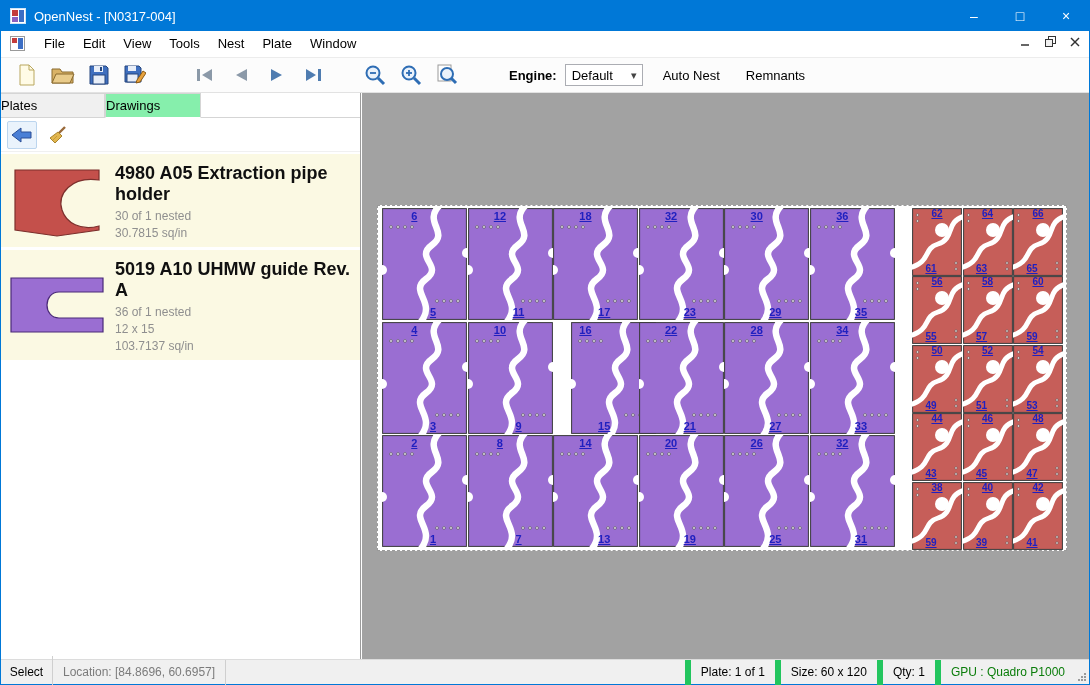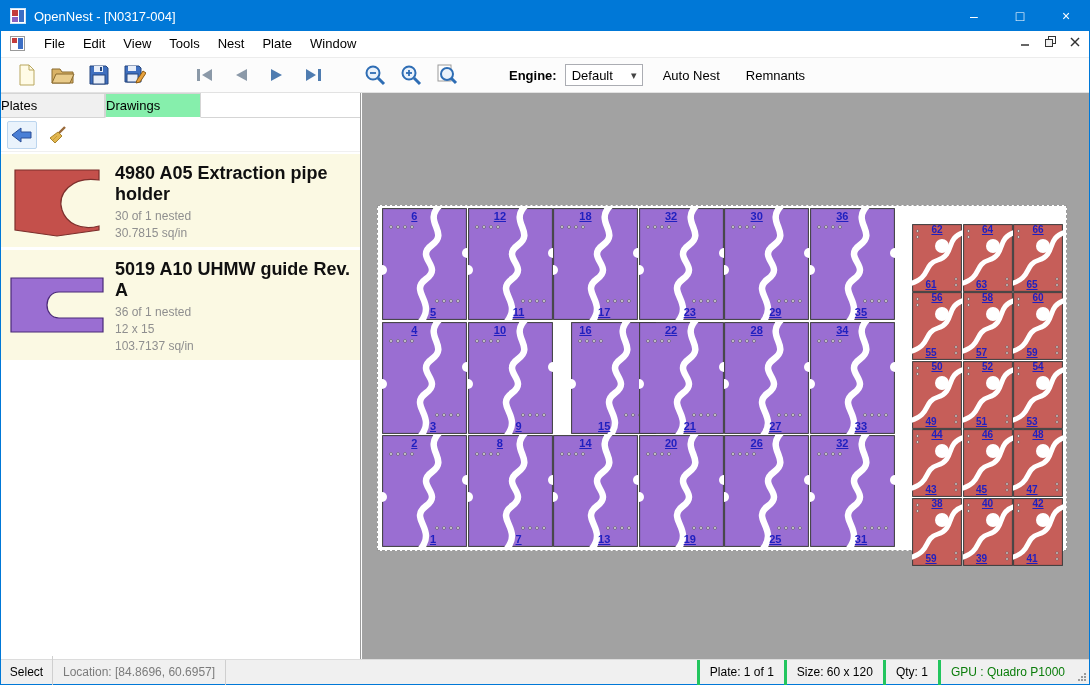--- a/index.html
+++ b/index.html
@@ -50,36 +50,36 @@
   .dtext { padding-left:8px; padding-top:4px; }
   .dtitle { font-weight:bold; font-size:18px; color:#101010; margin-bottom:3px; }
   .dmeta { font-size:12px; color:#8f8f8f; line-height:17px; }
 
   
   .canvas { position:absolute; left:361px; top:92px; right:0; bottom:25px; background:#a2a2a2; overflow:hidden; }
   .plate { position:absolute; left:15px; top:112px; width:690px; height:346px; background:#fff; border:1px dashed #9a9a9a; }
   .purple-grid { position:absolute; left:4px; top:2px; }
   .red-grid { position:absolute; left:534px; top:2px; }
   .pcell { position:absolute; width:85px; height:112px; }
-  .rcell { position:absolute; width:50px; height:68px;margin-top:16px; }
+  .rcell { position:absolute; width:50px; height:68px; }
   .pnum, .rnum { position:absolute; font-weight:bold; color:var(--num, #2020c0); text-decoration:underline; text-align:center; pointer-events:none; }
   .pnum { font-size:11px; }
   .pnum.top { top:2px; left:0; width:76%; }
   .pnum.bot { bottom:2px; left:22%; width:76%; }
   .rnum { font-size:10px; }
   .rnum.top { top:0; left:0; width:100%; }
   .rnum.bot { bottom:2px; left:-12%; width:100%; }
 
   
   .statusbar { position:absolute; left:0; bottom:0; right:0; height:25px; background:#f0f0f0; border-top:1px solid #dcdcdc; display:flex; align-items:center; font-size:12px; }
   .scell { height:25px; display:flex; align-items:center; padding:0 10px; border-right:1px solid #cfcfcf; }
   .scell.mode { width:52px; justify-content:center; padding:16px; }
   .scell.loc { color:#7b7b7b; border-right:1px solid #cfcfcf; }
   .sspacer { flex:1; }
-  .scell.right { border-right:none; border-left:3px solid #22c55e; }
+  .scell.right { border-right:none; border-left:6px solid #22c55e; }
   .scell.gpu { color:#0a7d0a; }
   .grip { width:14px; height:25px; display:flex; align-items:flex-end; justify-content:flex-end; padding:3px; }
 </style>
 </head>
 <body>
 
 <div class="window">
 
   <div class="titlebar">
     <span class="app-icon">

